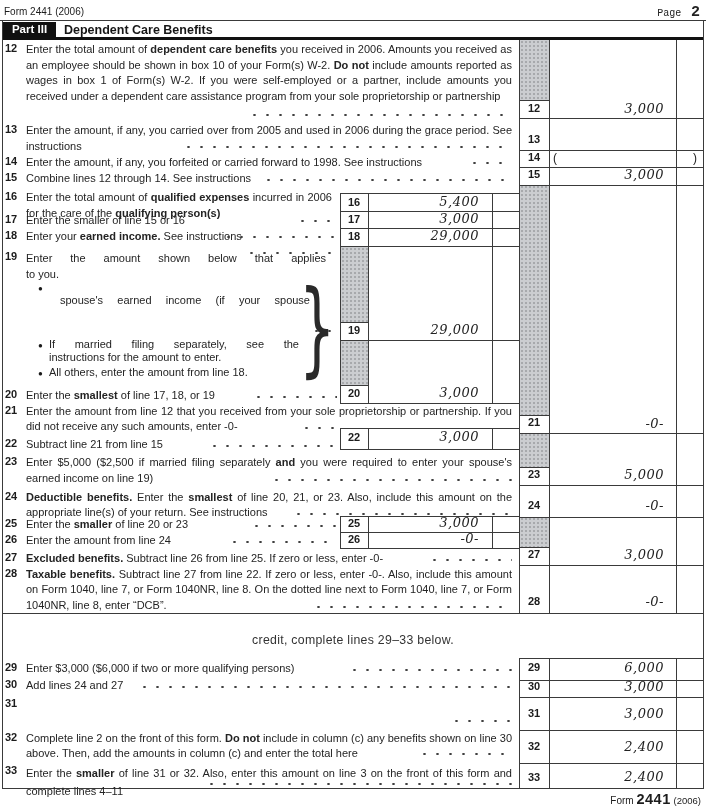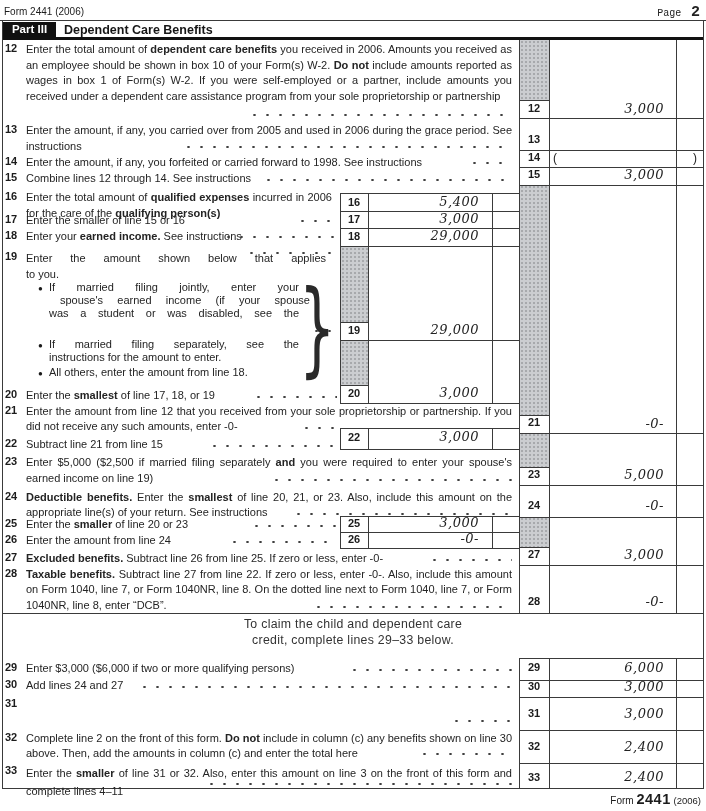--- a/index.html
+++ b/index.html
@@ -138,41 +138,38 @@
   <div class="txt" style="left:26px;top:123px;width:486px;"><span>Enter the amount, if any, you carried over from 2005 and used in 2006 during the grace period. See instructions</span></div>
   <div class="txt line1" style="left:26px;top:155px;width:486px;"><span>Enter the amount, if any, you forfeited or carried forward to 1998. See instructions</span></div>
   <div class="txt line1" style="left:26px;top:171px;width:486px;"><span>Combine lines 12 through 14. See instructions</span></div>
   <div class="txt" style="left:26px;top:190px;width:306px;"><span>Enter the total amount of </span><span class="b">qualified expenses</span><span> incurred in 2006 for the care of the </span><span class="b">qualifying person(s)</span></div>
   <div class="txt line1" style="left:26px;top:213px;width:306px;"><span>Enter the smaller of line 15 or 16</span></div>
   <div class="txt line1" style="left:26px;top:229px;width:306px;"><span>Enter your </span><span class="b">earned income.</span><span> See instructions</span></div>
 
   <div class="txt jlast" style="left:26px;top:251px;width:300px;">Enter the amount shown below that applies</div>
   <div class="txt line1" style="left:26px;top:267px;width:300px;">to you.</div>
   <div class="bullet" style="left:38px;top:284px;">●</div>
-  <div class="txt jlast" style="left:49px;top:281px;width:250px;line-height:13px;">If married filing jointly, enter your</div>
   <div class="txt jlast" style="left:60px;top:294px;width:250px;line-height:13px;">spouse's earned income (if your spouse</div>
-  <div class="txt jlast" style="left:49px;top:307px;width:250px;line-height:13px;">was a student or was disabled, see the</div>
   <div class="bullet" style="left:38px;top:341px;">●</div>
   <div class="txt jlast" style="left:49px;top:338px;width:250px;line-height:13px;">If married filing separately, see the</div>
   <div class="txt line1" style="left:49px;top:351px;width:250px;line-height:13px;">instructions for the amount to enter.</div>
   <div class="bullet" style="left:38px;top:369px;">●</div>
   <div class="txt line1" style="left:49px;top:366px;width:270px;line-height:13px;">All others, enter the amount from line 18.</div>
   <div class="brace" style="left:284px;top:272px;">}</div>
 
   <div class="txt line1" style="left:26px;top:388px;width:306px;"><span>Enter the </span><span class="b">smallest</span><span> of line 17, 18, or 19</span></div>
   <div class="txt" style="left:26px;top:404px;width:486px;line-height:14.8px;"><span>Enter the amount from line 12 that you received from your sole proprietorship or partnership. If you did not receive any such amounts, enter -0-</span></div>
   <div class="txt line1" style="left:26px;top:437px;width:306px;"><span>Subtract line 21 from line 15</span></div>
   <div class="txt" style="left:26px;top:455px;width:486px;"><span>Enter $5,000 ($2,500 if married filing separately </span><span class="b">and</span><span> you were required to enter your spouse's earned income on line 19)</span></div>
   <div class="txt" style="left:26px;top:490px;width:486px;line-height:15px;"><span class="b">Deductible benefits.</span><span> Enter the </span><span class="b">smallest</span><span> of line 20, 21, or 23. Also, include this amount on the appropriate line(s) of your return. See instructions</span></div>
   <div class="txt line1" style="left:26px;top:517px;width:306px;"><span>Enter the </span><span class="b">smaller</span><span> of line 20 or 23</span></div>
   <div class="txt line1" style="left:26px;top:533px;width:306px;"><span>Enter the amount from line 24</span></div>
   <div class="txt line1" style="left:26px;top:551px;width:486px;"><span class="b">Excluded benefits.</span><span> Subtract line 26 from line 25. If zero or less, enter -0-</span></div>
   <div class="txt" style="left:26px;top:567px;width:486px;line-height:15.4px;"><span class="b">Taxable benefits.</span><span> Subtract line 27 from line 22. If zero or less, enter -0-. Also, include this amount on Form 1040, line 7, or Form 1040NR, line 8. On the dotted line next to Form 1040, line 7, or Form 1040NR, line 8, enter “DCB”.</span></div>
 
-  <div class="note" style="top:617px;">To claim the child and dependent care</div>
   <div class="note" style="top:633px;">credit, complete lines 29–33 below.</div>
 
   <div class="txt line1" style="left:26px;top:661px;width:486px;"><span>Enter $3,000 ($6,000 if two or more qualifying persons)</span></div>
   <div class="txt line1" style="left:26px;top:678px;width:486px;"><span>Add lines 24 and 27</span></div>
   <div class="txt" style="left:26px;top:731px;width:486px;line-height:14.5px;"><span>Complete line 2 on the front of this form. </span><span class="b">Do not</span><span> include in column (c) any benefits shown on line 30 above. Then, add the amounts in column (c) and enter the total here</span></div>
   <div class="txt" style="left:26px;top:764px;width:486px;line-height:18px;"><span>Enter the </span><span class="b">smaller</span><span> of line 31 or 32. Also, enter this amount on line 3 on the front of this form and complete lines 4–11</span></div>
 
   <div class="lead" style="left:248px;top:113px;width:264px;"></div>
   <div class="lead" style="left:182px;top:145px;width:330px;"></div>
   <div class="lead" style="left:468px;top:161px;width:44px;"></div>

